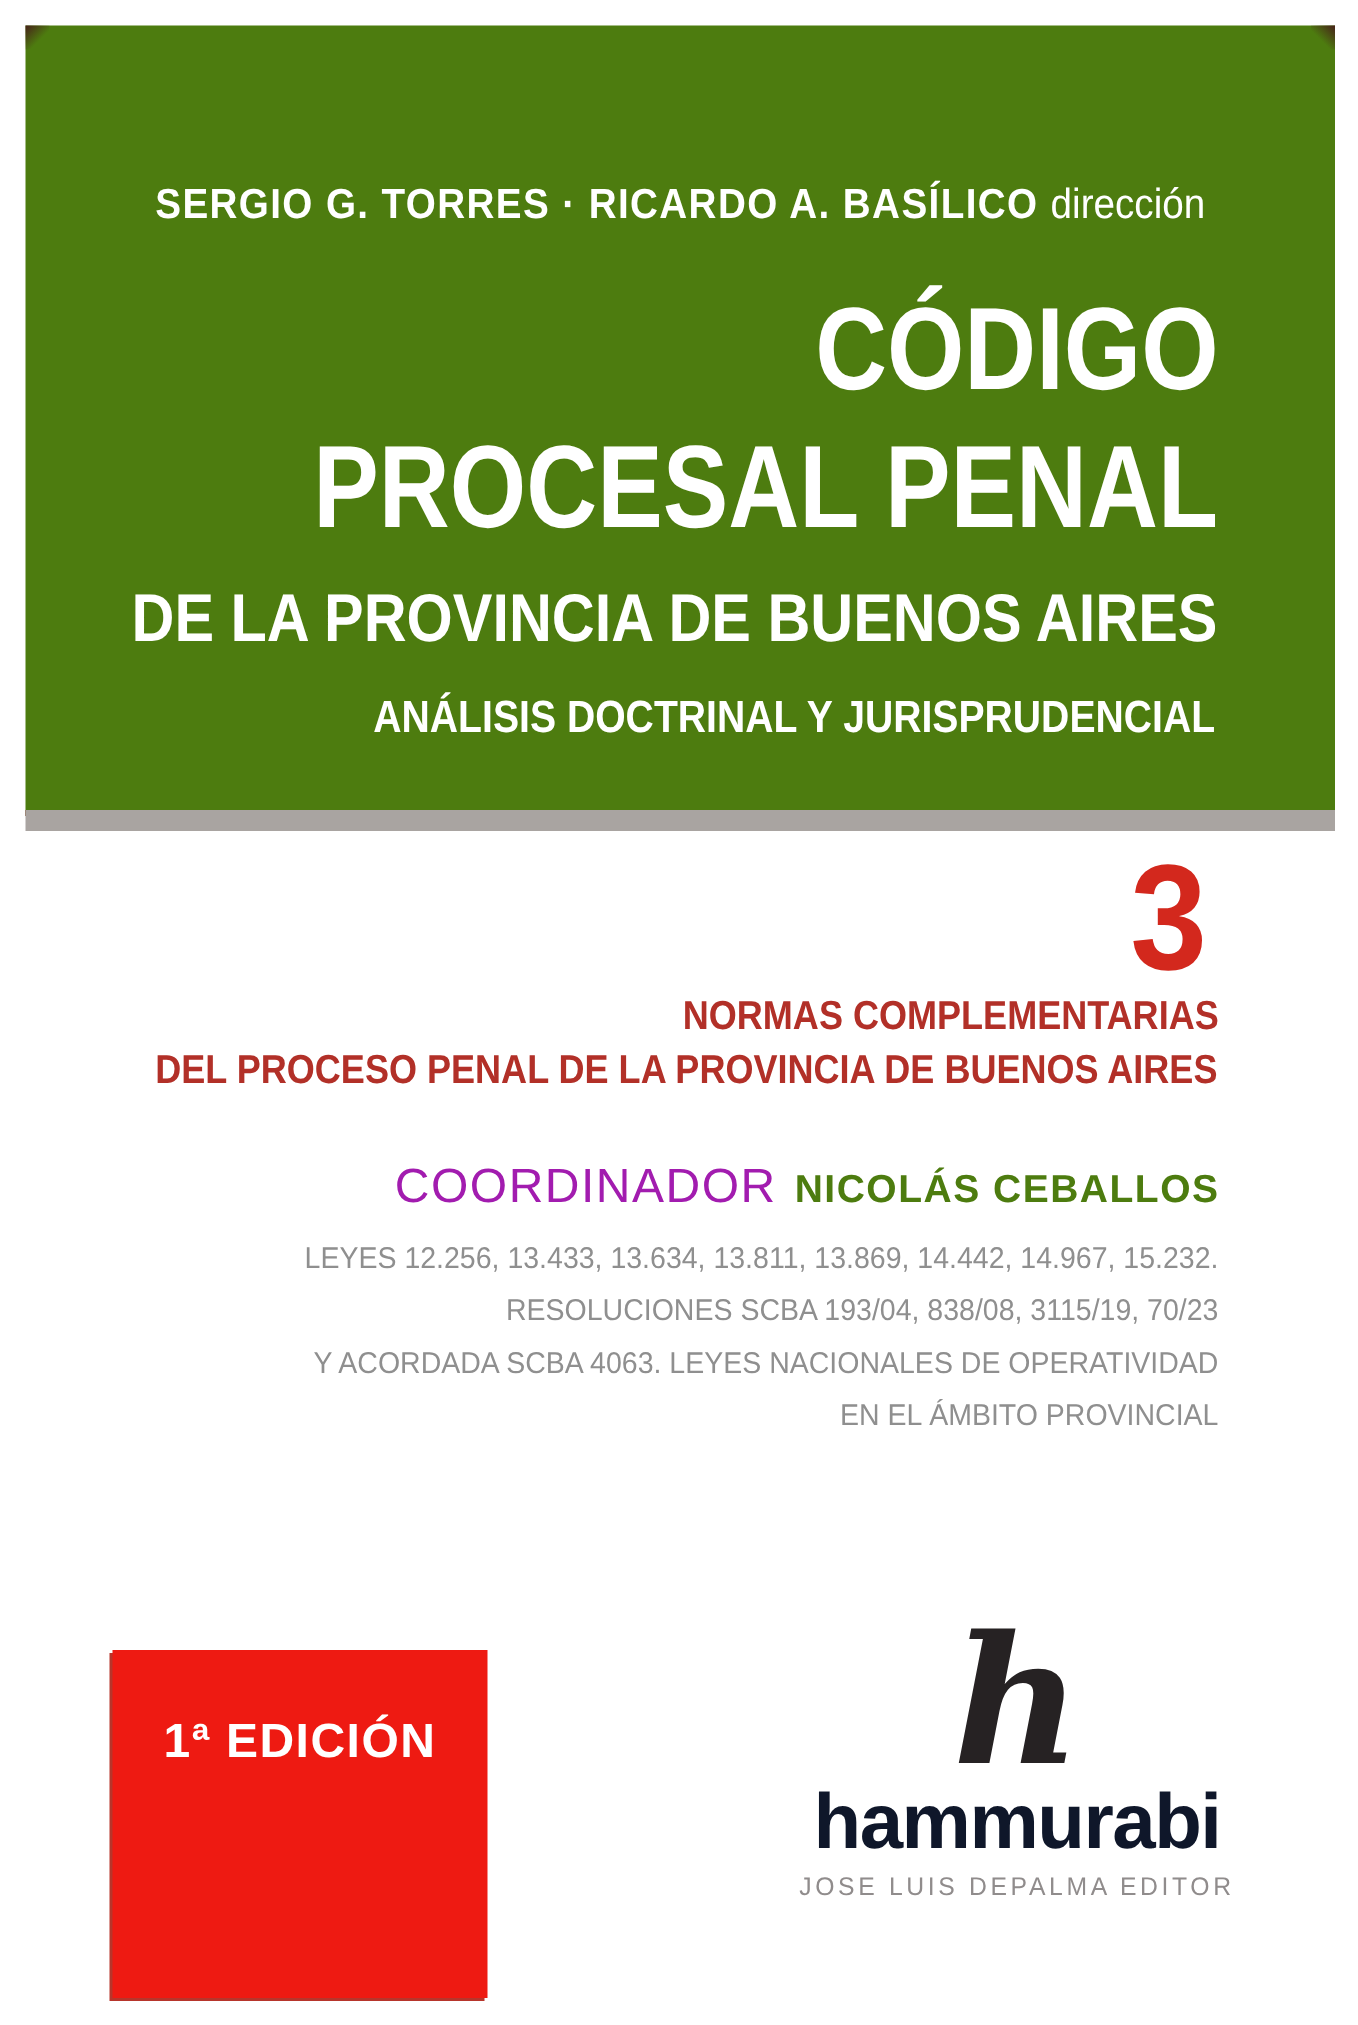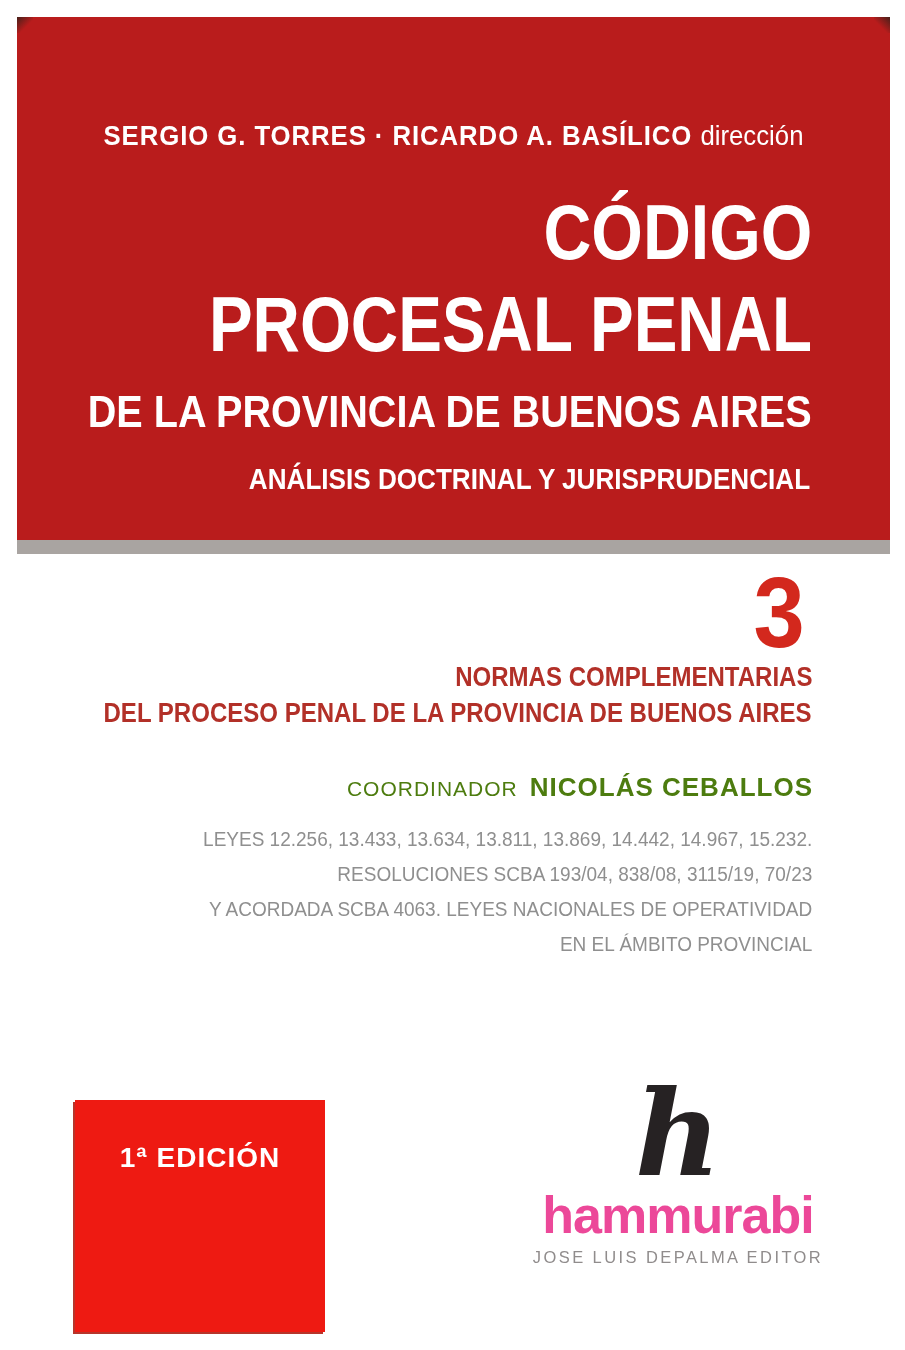--- a/index.html
+++ b/index.html
@@ -3,21 +3,21 @@
 <meta charset="utf-8">
 <style>
   html,body{margin:0;padding:0;background:#ffffff;}
   .page{
     position:relative;width:905px;height:1350px;background:#ffffff;overflow:hidden;
     font-family:"Liberation Sans",sans-serif;
   }
   
   .red-header{
     position:absolute;left:17px;top:17px;width:873px;height:523px;
-    background:#b91c1c;
+    background:#4d7c0f;
     border-bottom:4px solid #7f1d1d;
   }
   .corner{position:absolute;width:16px;height:16px;}
   .corner.tl{left:0;top:0;background:linear-gradient(135deg,#47201a 0%,rgba(70,32,26,0) 60%);}
   .corner.tr{right:0;top:0;background:linear-gradient(225deg,#47201a 0%,rgba(70,32,26,0) 60%);}
   .authors{
     position:absolute;left:0;right:0;top:103px;text-align:center;color:#ffffff;
     font-weight:bold;font-size:28px;letter-spacing:1px;white-space:nowrap;
     transform:scaleX(0.92);transform-origin:50% 50%;
   }
@@ -34,45 +34,45 @@
   .volume-number{
     position:absolute;right:100px;top:572px;color:#d3281d;font-weight:bold;
     font-size:100px;line-height:0.8;transform:scaleX(0.92);transform-origin:100% 0;
   }
   .volume-line{position:absolute;right:93px;color:#b23028;font-weight:bold;font-size:27px;
     white-space:nowrap;transform:scaleX(0.89);transform-origin:100% 50%;}
   .volume-line.l1{top:662px;}
   .volume-line.l2{top:698px;}
   
   .coordinator{position:absolute;right:92px;top:772px;white-space:nowrap;}
-  .coord-label{color:#4d7c0f;font-size:21px;letter-spacing:1px;}
+  .coord-label{color:#a21caf;font-size:32px;letter-spacing:1px;}
   .coord-name{color:#4d7c0f;font-weight:bold;font-size:26px;letter-spacing:1px;margin-left:12px;}
   
   .laws{
     position:absolute;right:93px;top:822px;text-align:right;color:#8f8f8f;
     font-size:20px;line-height:35px;white-space:nowrap;
     transform:scaleX(0.95);transform-origin:100% 0;
   }
   
   .edition-box{
     position:absolute;left:75px;top:1100px;width:250px;height:232px;background:#ee1a12;
     box-shadow:-2px 2px 0 #b7352b;
   }
   .edition-label{
     position:absolute;left:0;right:0;top:42px;text-align:center;color:#ffffff;
-    font-weight:bold;font-size:28px;letter-spacing:1px;
+    font-weight:bold;font-size:32px;letter-spacing:1px;
   }
   
   .publisher{position:absolute;left:498px;top:1086px;width:360px;text-align:center;}
   .logo-h{
     font-family:"DejaVu Serif",serif;font-style:italic;font-weight:bold;
     font-size:118px;line-height:0.82;color:#262223;
   }
   .pub-name{
-    font-weight:bold;font-size:52px;letter-spacing:-1px;color:#ec4899;
+    font-weight:bold;font-size:52px;letter-spacing:-1px;color:#0f172a;
     margin-top:6px;line-height:1;
   }
   .pub-editor{
     font-size:17px;letter-spacing:2.5px;color:#908c8c;margin-top:8px;line-height:1;
     white-space:nowrap;transform:scaleX(0.97);transform-origin:50% 0;
   }
 </style>
 </head>
 <body>
 

